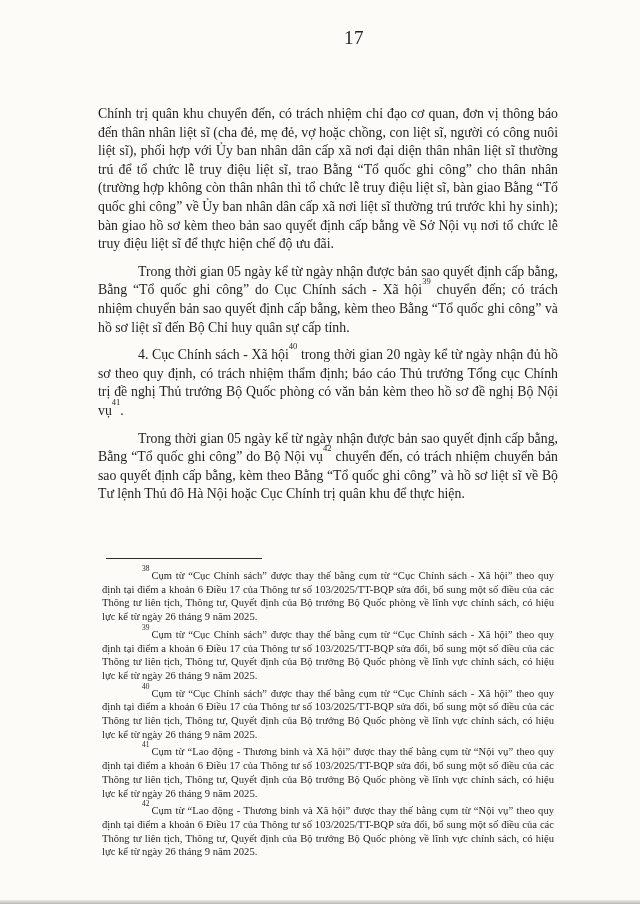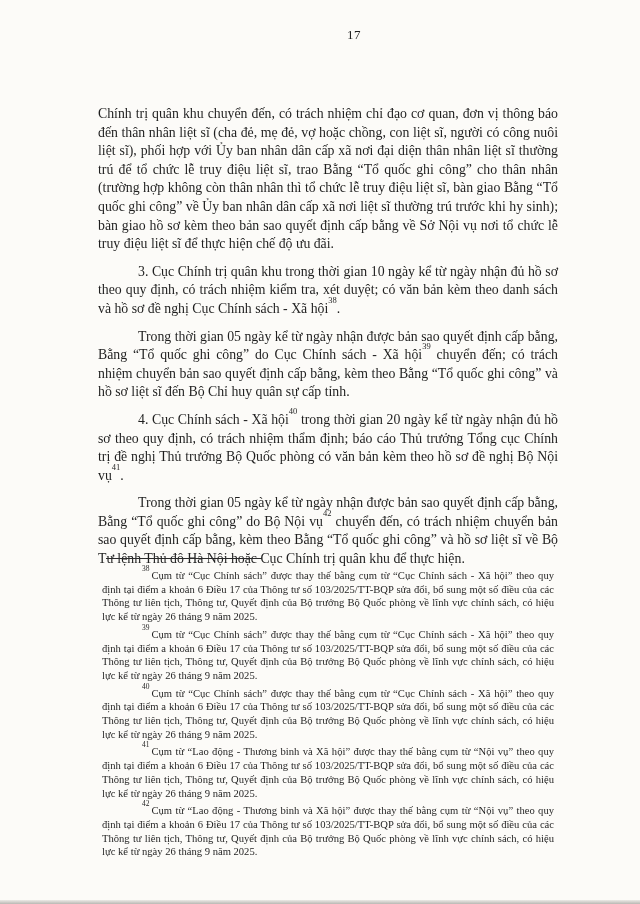--- a/index.html
+++ b/index.html
@@ -10,21 +10,21 @@
     background: #fcfbf8;
     font-family: "Liberation Serif", "DejaVu Serif", serif;
     color: #1f1f1f;
     overflow: hidden;
   }
   .page-number {
     position: absolute;
     top: 27px;
     left: 354px;
     transform: translateX(-50%);
-    font-size: 13px;
+    font-size: 19px;
     letter-spacing: 0.5px;
   }
   .content {
     position: absolute;
     top: 64px;
     left: 98px;
     width: 460px;
     font-size: 13.8px;
     line-height: 18.6px;
     text-align: justify;
@@ -73,21 +73,20 @@
   }
 </style>
 </head>
 <body>
 
 <div class="page">
   <div class="page-number">17</div>
 
   <div class="content">
       <p class="para">Chính trị quân khu chuyển đến, có trách nhiệm chỉ đạo cơ quan, đơn vị thông báo đến thân nhân liệt sĩ (cha đẻ, mẹ đẻ, vợ hoặc chồng, con liệt sĩ, người có công nuôi liệt sĩ), phối hợp với Ủy ban nhân dân cấp xã nơi đại diện thân nhân liệt sĩ thường trú để tổ chức lễ truy điệu liệt sĩ, trao Bằng “Tổ quốc ghi công” cho thân nhân (trường hợp không còn thân nhân thì tổ chức lễ truy điệu liệt sĩ, bàn giao Bằng “Tổ quốc ghi công” về Ủy ban nhân dân cấp xã nơi liệt sĩ thường trú trước khi hy sinh); bàn giao hồ sơ kèm theo bản sao quyết định cấp bằng về Sở Nội vụ nơi tổ chức lễ truy điệu liệt sĩ để thực hiện chế độ ưu đãi.</p>
-      <p class="para indent">3. Cục Chính trị quân khu trong thời gian 10 ngày kể từ ngày nhận đủ hồ sơ theo quy định, có trách nhiệm kiểm tra, xét duyệt; có văn bản kèm theo danh sách và hồ sơ đề nghị Cục Chính sách - Xã hội<sup class="ref">38</sup>.</p>
       <p class="para indent">Trong thời gian 05 ngày kể từ ngày nhận được bản sao quyết định cấp bằng, Bằng “Tổ quốc ghi công” do Cục Chính sách - Xã hội<sup class="ref">39</sup> chuyển đến; có trách nhiệm chuyển bản sao quyết định cấp bằng, kèm theo Bằng “Tổ quốc ghi công” và hồ sơ liệt sĩ đến Bộ Chỉ huy quân sự cấp tỉnh.</p>
       <p class="para indent">4. Cục Chính sách - Xã hội<sup class="ref">40</sup> trong thời gian 20 ngày kể từ ngày nhận đủ hồ sơ theo quy định, có trách nhiệm thẩm định; báo cáo Thủ trưởng Tổng cục Chính trị đề nghị Thủ trưởng Bộ Quốc phòng có văn bản kèm theo hồ sơ đề nghị Bộ Nội vụ<sup class="ref">41</sup>.</p>
       <p class="para indent">Trong thời gian 05 ngày kể từ ngày nhận được bản sao quyết định cấp bằng, Bằng “Tổ quốc ghi công” do Bộ Nội vụ<sup class="ref">42</sup> chuyển đến, có trách nhiệm chuyển bản sao quyết định cấp bằng, kèm theo Bằng “Tổ quốc ghi công” và hồ sơ liệt sĩ về Bộ Tư lệnh Thủ đô Hà Nội hoặc Cục Chính trị quân khu để thực hiện.</p>
     </div>
 
   <div class="fn-sep"></div>
 
   <div class="footnotes">
       <p class="footnote"><sup class="fnum">38</sup>Cụm từ “Cục Chính sách” được thay thế bằng cụm từ “Cục Chính sách - Xã hội” theo quy định tại điểm a khoản 6 Điều 17 của Thông tư số 103/2025/TT-BQP sửa đổi, bổ sung một số điều của các Thông tư liên tịch, Thông tư, Quyết định của Bộ trưởng Bộ Quốc phòng về lĩnh vực chính sách, có hiệu lực kể từ ngày 26 tháng 9 năm 2025.</p>
       <p class="footnote"><sup class="fnum">39</sup>Cụm từ “Cục Chính sách” được thay thế bằng cụm từ “Cục Chính sách - Xã hội” theo quy định tại điểm a khoản 6 Điều 17 của Thông tư số 103/2025/TT-BQP sửa đổi, bổ sung một số điều của các Thông tư liên tịch, Thông tư, Quyết định của Bộ trưởng Bộ Quốc phòng về lĩnh vực chính sách, có hiệu lực kể từ ngày 26 tháng 9 năm 2025.</p>

